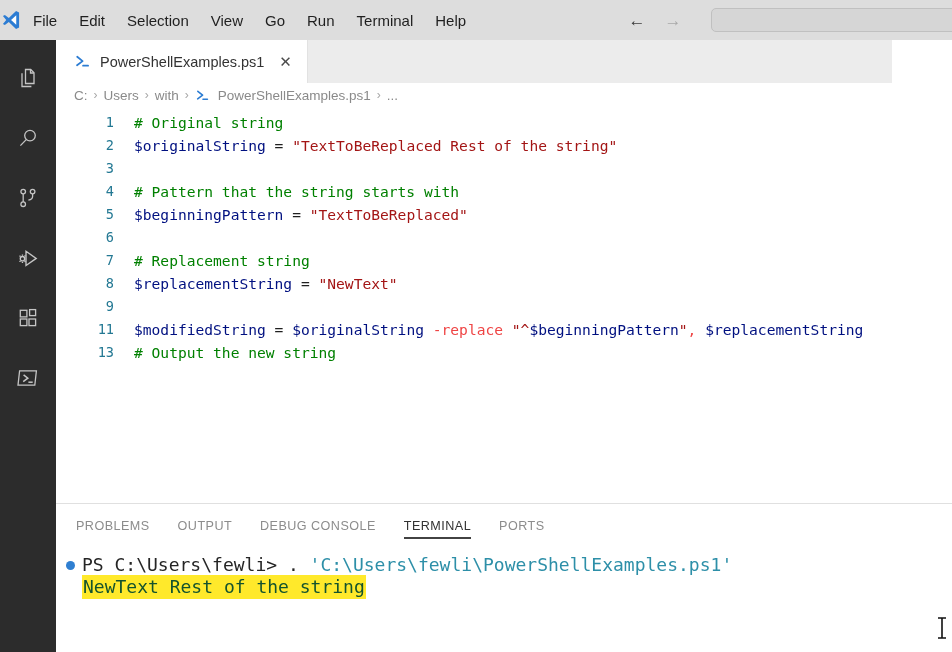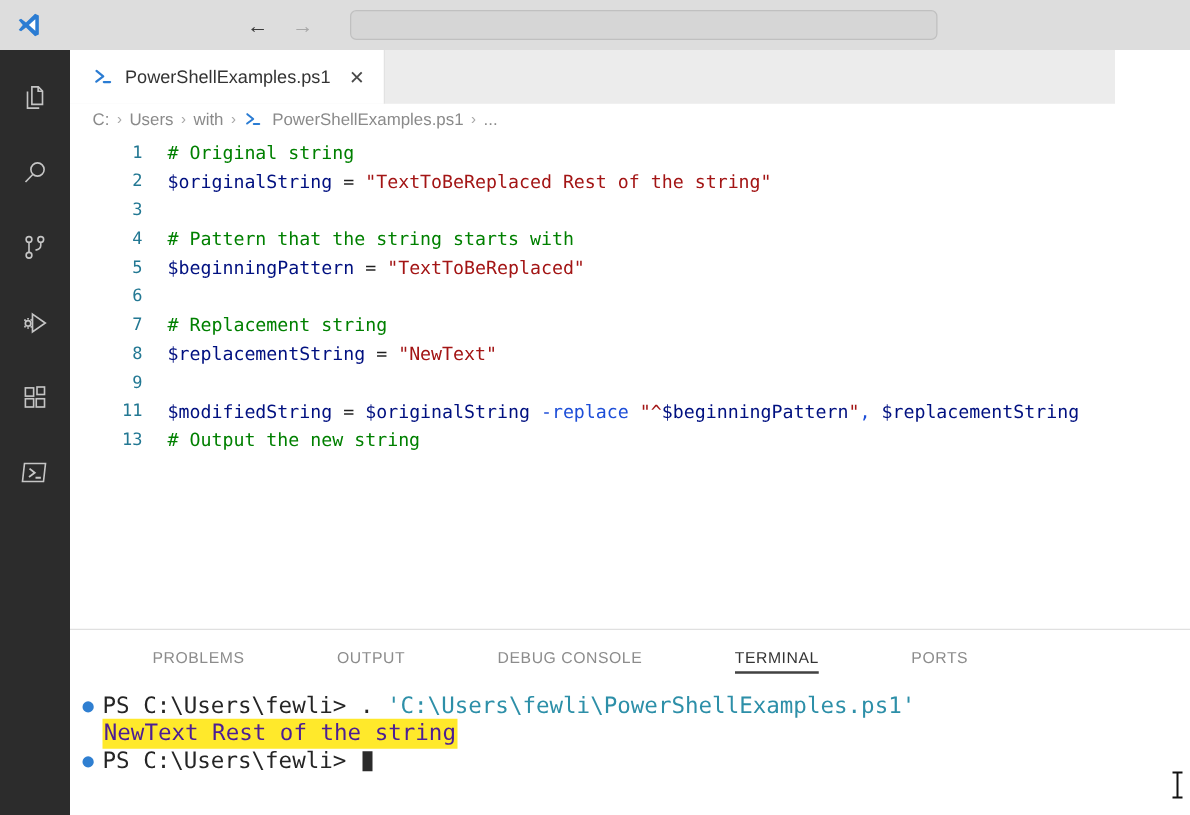--- a/index.html
+++ b/index.html
@@ -102,37 +102,37 @@
     color: #237893; font-size: 13.6px;
     vertical-align: top;
   }
   .ltext { display: inline; vertical-align: top; }
   .cline.active { background: #fbfbfb; border-top: 1px solid #e4e4e4; border-bottom: 1px solid #e4e4e4; height: 23px; }
   .t-comment { color: #008000; }
   .t-var     { color: #001080; }
   .t-op      { color: #1f1f1f; }
   .t-str     { color: #a31515; }
   .t-cmd     { color: #795e26; }
-  .t-plain   { color: #1d4ed8; }
+  .t-plain   { color: #ef4444; }
 
   
   .panel {
     position: absolute; left: 56px; top: 503px;
     width: 896px; height: 149px;
     background: #ffffff;
     border-top: 1px solid #e0e0e0;
   }
   .panel-tabs {
     height: 44px; display: flex; align-items: center;
     padding-left: 20px; gap: 28px;
   }
   .ptab {
     position: relative; height: 44px; display: flex; align-items: center;
     font-size: 12.6px; letter-spacing: 0.45px;
-    color: #8c8c8c; cursor: default; margin-left: 46px;
+    color: #8c8c8c; cursor: default;
   }
   .ptab.active { color: #333333; }
   .ptab.active::after {
     content: ""; position: absolute; left: 0; right: 0; bottom: 9px;
     height: 1.6px; background: #424242;
   }
 
   .terminal {
     position: relative;
     padding: 6px 0 0 10px;
@@ -142,21 +142,21 @@
     color: #252525;
   }
   .trow { display: flex; align-items: center; height: 22px; white-space: pre; }
   .tdot {
     width: 9px; height: 9px; border-radius: 50%;
     background: #2f7fd1; margin-right: 7px; flex: none;
   }
   .tdot.blank { background: transparent; }
   .t-prompt { color: #252525; }
   .t-path { color: #2d8fa8; }
-  .t-hl { background: #ffe92b; color: #4c1d95; padding: 1px 1px; text-align: right; }
+  .t-hl { background: #ffe92b; color: #14532d; padding: 1px 1px; text-align: right; }
   .tcursor {
     display: inline-block; width: 8px; height: 16px;
     background: #2b2b2b; vertical-align: -3px; margin-left: 2px;
   }
 
   
   .ibeam {
     position: absolute; left: 936px; top: 616px;
     width: 12px; height: 24px; pointer-events: none;
   }
@@ -165,20 +165,30 @@
 <body>
 
 <div id="app">
 
   <div class="titlebar">
     <div class="vs-logo">
       <svg width="22" height="22" viewBox="0 0 24 24" aria-hidden="true">
         <path d="M17.5 2.2 9.6 9.8 5.3 6.6 3.2 7.6l3.6 4.4-3.6 4.4 2.1 1 4.3-3.2 7.9 7.6 3.3-1.5V3.7L17.5 2.2z" fill="#2b7cd3"></path>
         <path d="M17.7 6.9v10.2l-5.6-5.1 5.6-5.1z" fill="#ffffff"></path>
       </svg>
+    </div>
+    <div class="menu-list">
+      <div class="menu-item">File</div>
+      <div class="menu-item">Edit</div>
+      <div class="menu-item">Selection</div>
+      <div class="menu-item">View</div>
+      <div class="menu-item">Go</div>
+      <div class="menu-item">Run</div>
+      <div class="menu-item">Terminal</div>
+      <div class="menu-item">Help</div>
     </div>
     <div class="nav-zone">
       <div class="nav-arrow nav-back">←</div>
       <div class="nav-arrow nav-fwd">→</div>
       <div class="cmd-center" title=""></div>
     </div>
   </div>
 
   <div class="activitybar">
     <div class="act-item">
@@ -291,21 +301,20 @@
     <div class="panel-tabs" id="panel-tabs">
         <div class="ptab">PROBLEMS</div>
         <div class="ptab">OUTPUT</div>
         <div class="ptab">DEBUG CONSOLE</div>
         <div class="ptab active">TERMINAL</div>
         <div class="ptab">PORTS</div>
       </div>
     <div class="terminal" id="terminal-body">
         <div class="trow"><span class="tdot"></span><span class="t-prompt">PS C:\Users\fewli&gt; . </span><span class="t-path">'C:\Users\fewli\PowerShellExamples.ps1'</span></div>
         <div class="trow"><span class="tdot blank"></span><span class="t-hl">NewText Rest of the string</span></div>
-        <div class="trow"><span class="tdot"></span><span class="t-prompt">PS C:\Users\fewli&gt; </span><span class="tcursor"></span></div>
       </div>
   </div>
 
   <div class="ibeam">
     <svg width="12" height="24" viewBox="0 0 12 24">
       <path d="M2 2h8M2 22h8M6 2v20" stroke="#111" stroke-width="1.6" fill="none"></path>
     </svg>
   </div>
 
 </div>

